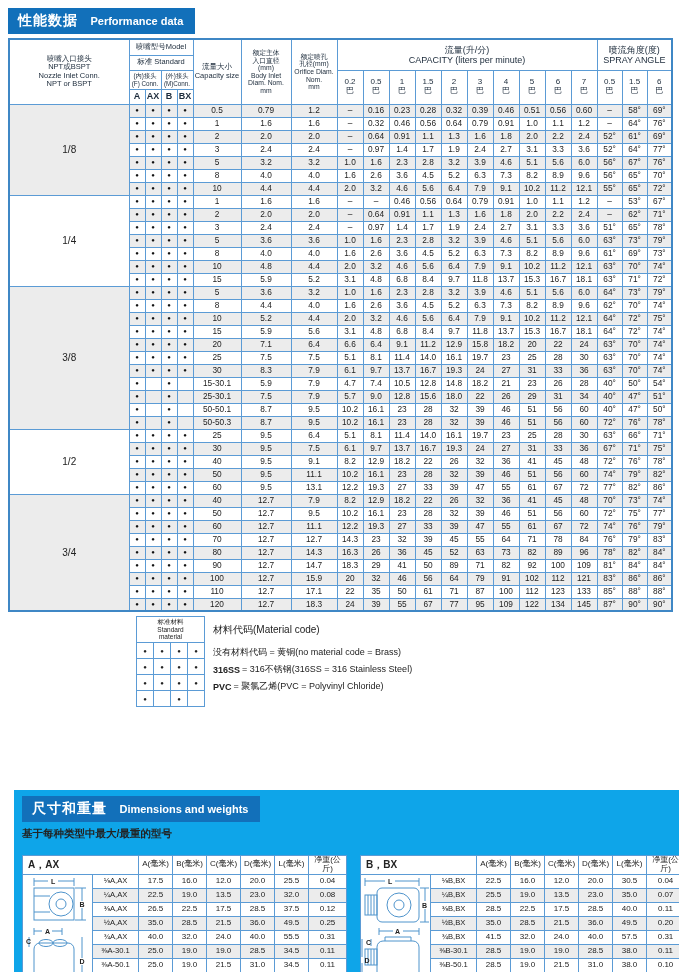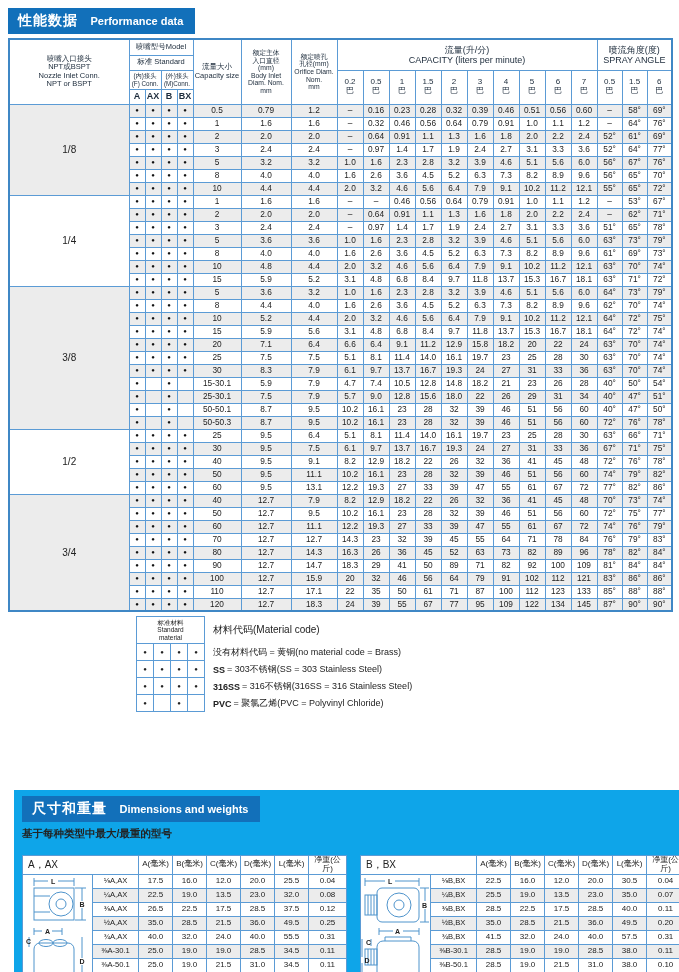--- a/index.html
+++ b/index.html
@@ -42,21 +42,21 @@
   
   .bottom { position:absolute; left:14px; top:790px; width:679px; height:182px;
             background:#0ea5e9; padding:6px 8px; }
   .dims-note { font-size:10.5px; font-weight:bold; margin:5px 0 14px 0; color:#222; }
   .dims-row { display:flex; gap:13px; }
   table.dim { border-collapse:collapse; table-layout:fixed; background:#fff;
               border:1.5px solid #3f87c5; }
   .dim th, .dim td { border:1px solid #5b9bd5; font-size:8px; text-align:center;
               padding:0; height:14px; line-height:1.1; overflow:hidden; }
   .dim th { font-weight:normal; background:#fff; }
-  .dim th.t-title { text-align:left; font-weight:normal; font-size:10px; padding-left:5px; }
+  .dim th.t-title { text-align:left; font-weight:bold; font-size:10px; padding-left:5px; }
   .dim tbody tr:nth-child(even) td { background:#ececec; }
   .dim td.diag { background:#fff !important; vertical-align:middle; }
   .dim td.model { font-size:7.6px; }
   svg text { font-family:"Liberation Sans",sans-serif; }
 </style>
 </head>
 <body>
 
 <div class="page">
   <div class="pad">
@@ -1024,21 +1024,20 @@
                 <td class="mdot"></td>
                 <td class="mdot">●</td>
                 <td class="mdot"></td>
               </tr>
             </tbody>
         </table>
         <div class="mat-lines">
           <div class="mat-label">材料代码(Material code)</div>
           <div id="mat-text-lines">
               <div class="mat-line">没有材料代码 = 黄铜(no material code = Brass)</div>
-              <div class="mat-line"><b>SS</b> = 303不锈钢(SS = 303 Stainless Steel)</div>
               <div class="mat-line"><b>316SS</b> = 316不锈钢(316SS = 316 Stainless Steel)</div>
               <div class="mat-line"><b>PVC</b> = 聚氯乙烯(PVC = Polyvinyl Chloride)</div>
             </div>
         </div>
       </div>
 
     </div>
 
   </div>
 

